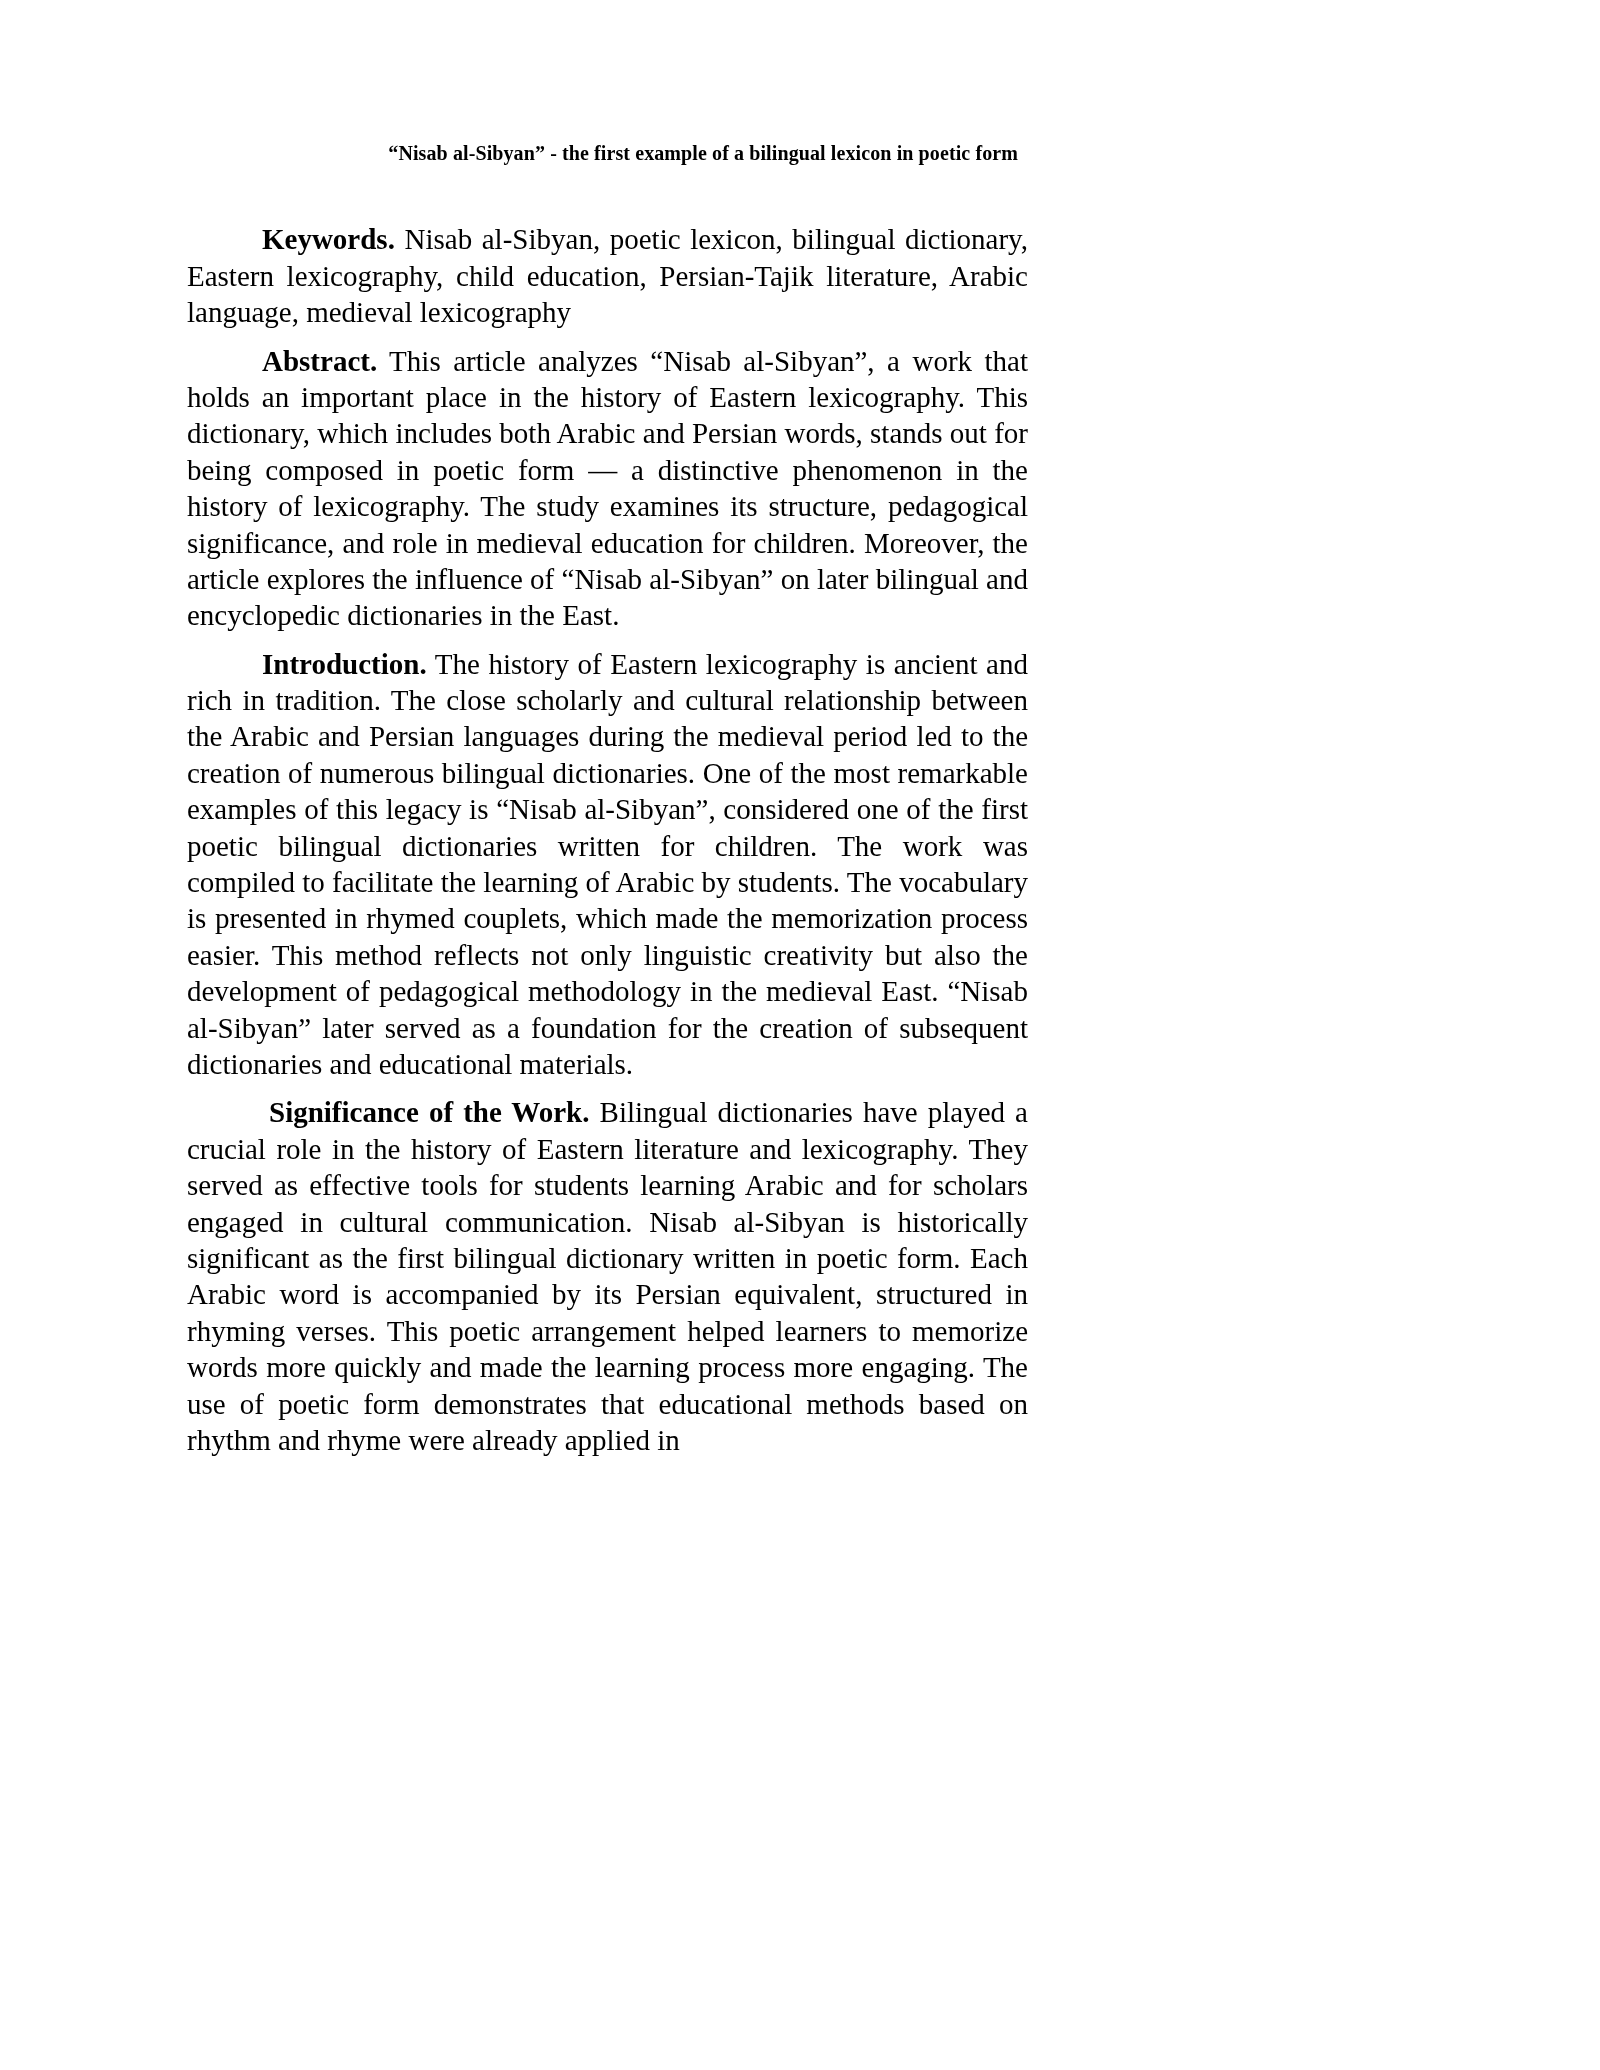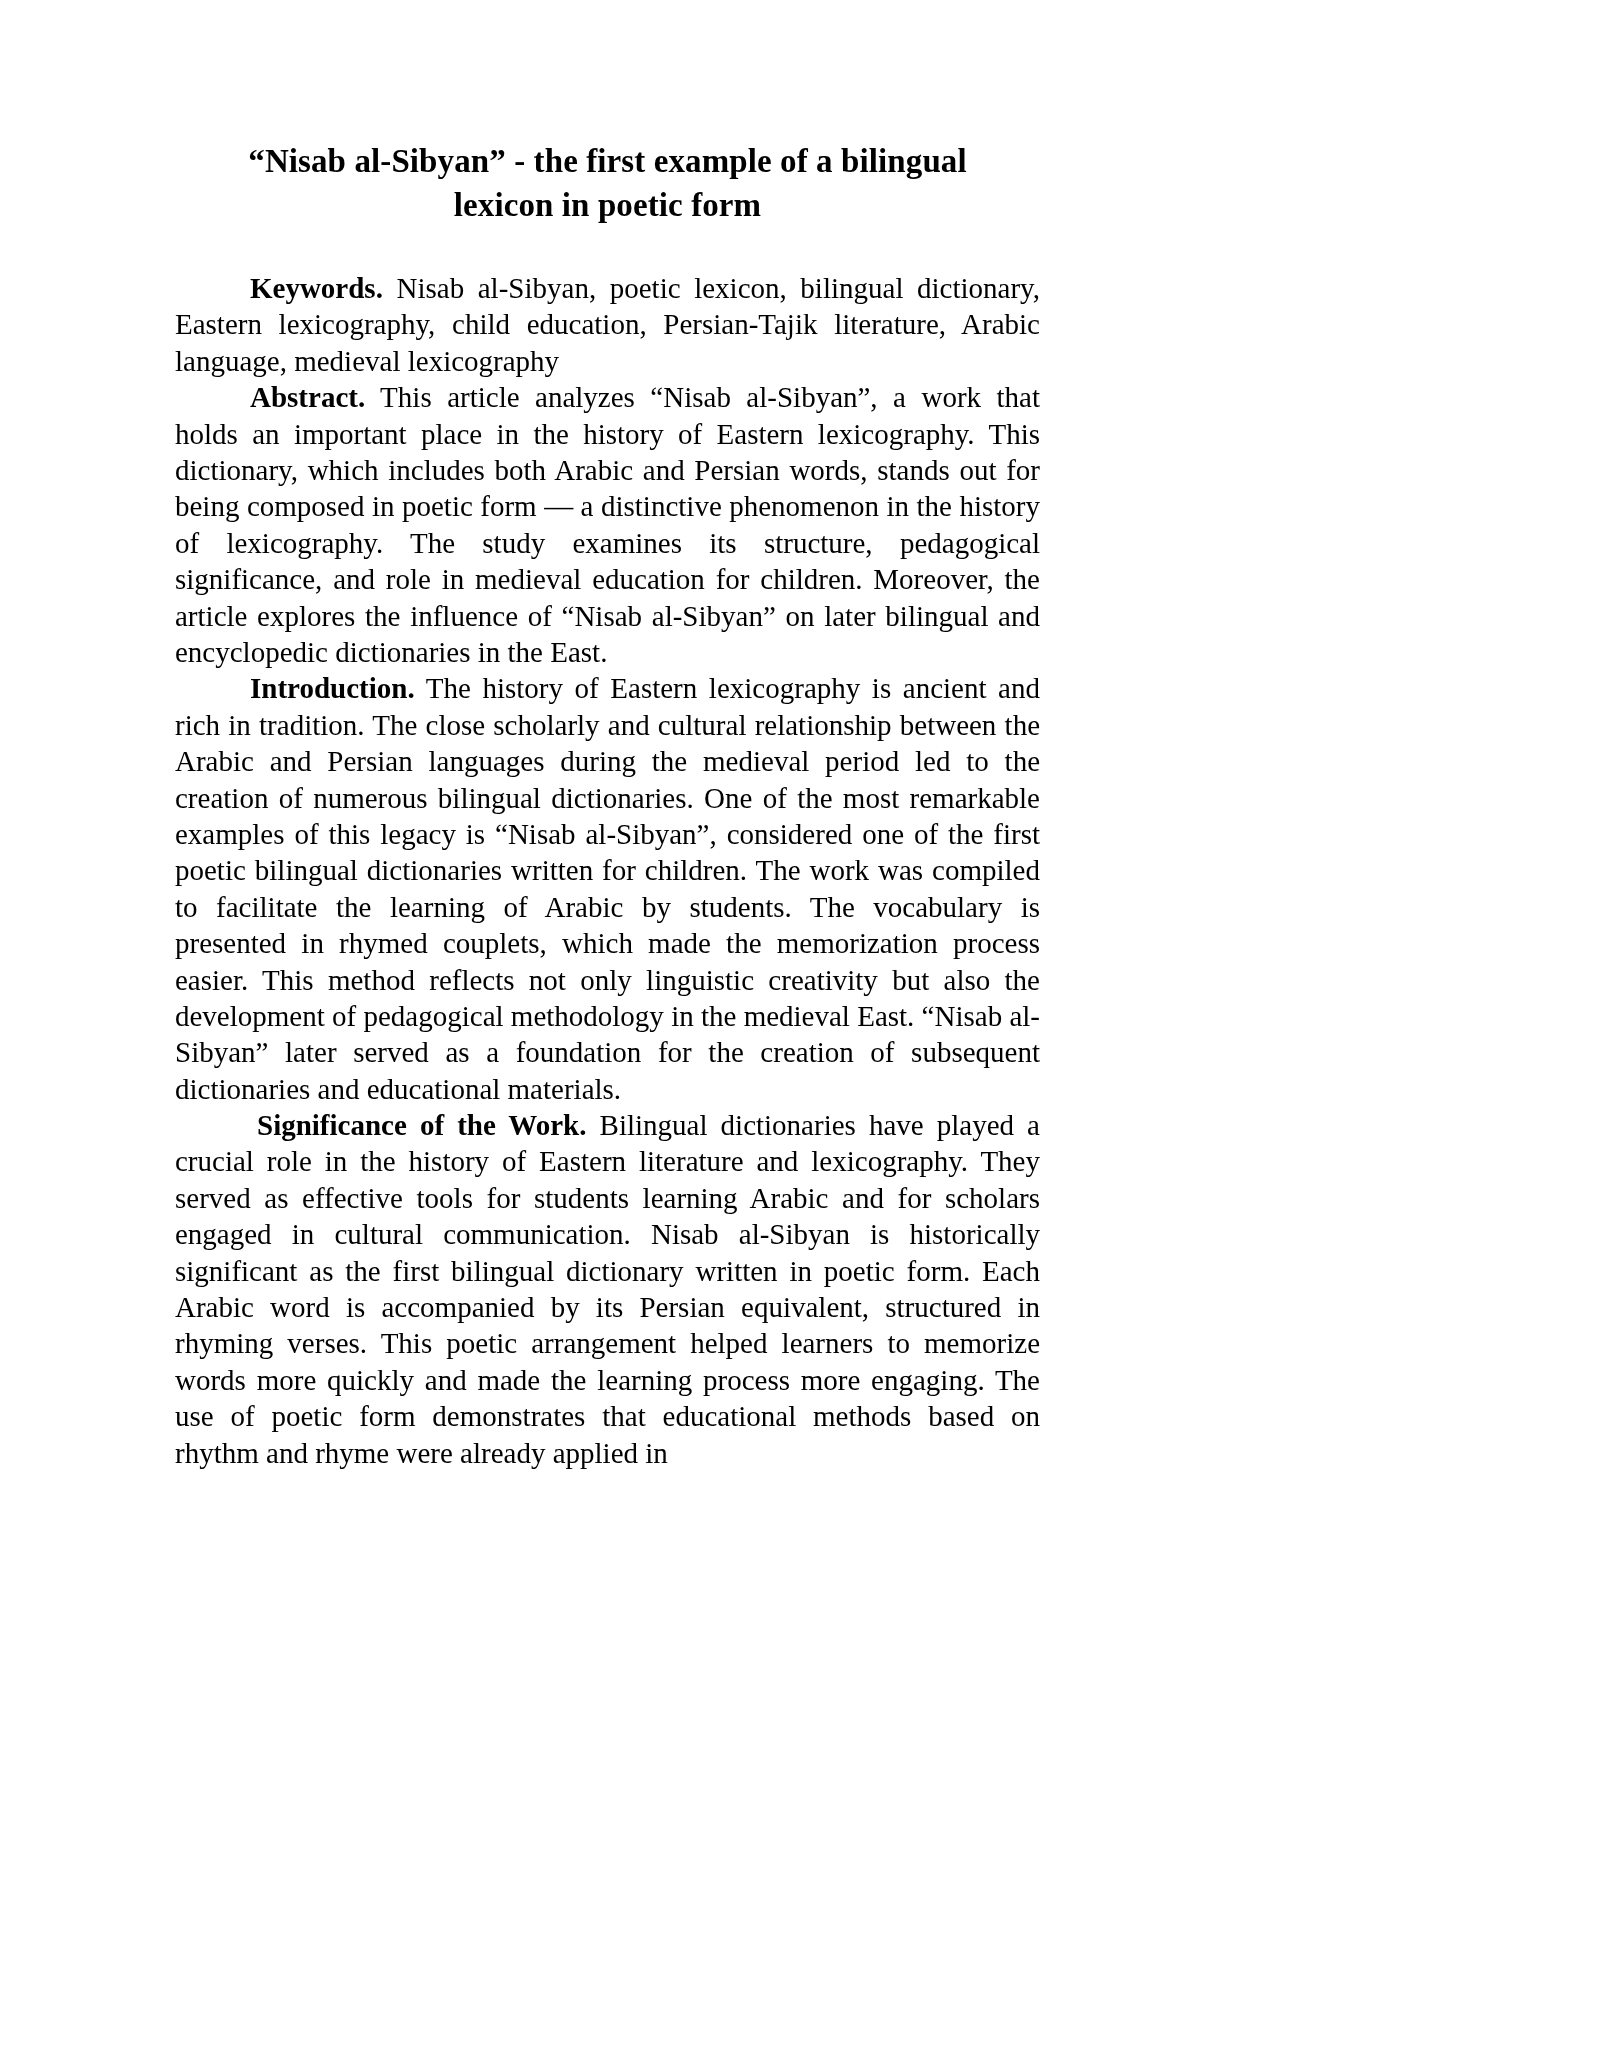--- a/index.html
+++ b/index.html
@@ -22,38 +22,38 @@
     overflow: hidden;
   }
   .content {
     position: absolute;
     left: 175px;
     top: 140px;
     width: 865px;
     box-sizing: border-box;
   }
   .doc-title {
-    font-size: 33px;
+    font-size: 20px;
     font-weight: bold;
     line-height: 1.32;
-    text-align: center;
+    text-align: right;
     margin: 0 0 0 0;
     padding: 0 22px;
     letter-spacing: 0.1px;
     font-family: Liberation Serif, serif;
   }
   .spacer-after-title {
     height: 43px;
   }
   p.body-par {
     font-size: 29px;
     line-height: 1.255;
     text-align: justify;
     text-justify: inter-word;
-    margin: 0;
+    margin: 12px;
     text-indent: 75px;
     hyphens: none;
   }
   p.body-par.indent-wide {
     text-indent: 82px;
   }
   .lead {
     font-weight: bold;
   }
   .lead-plain {

